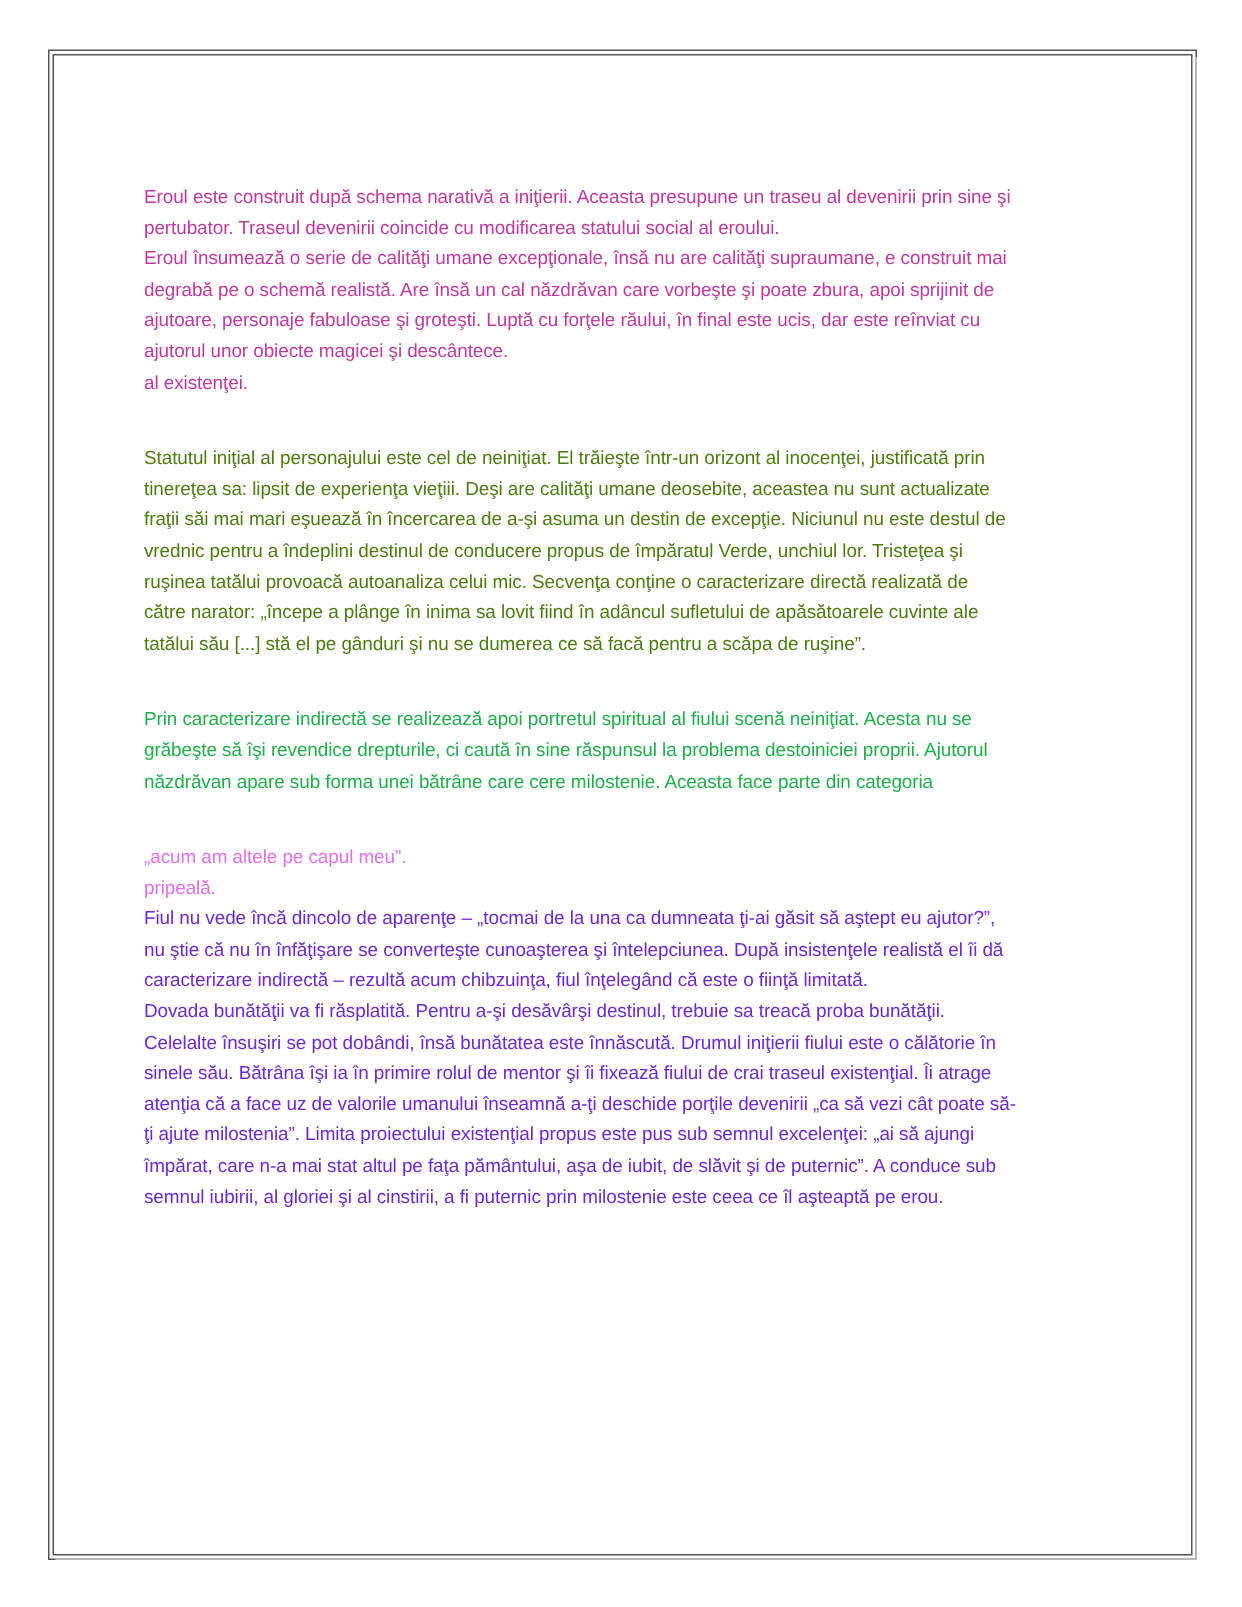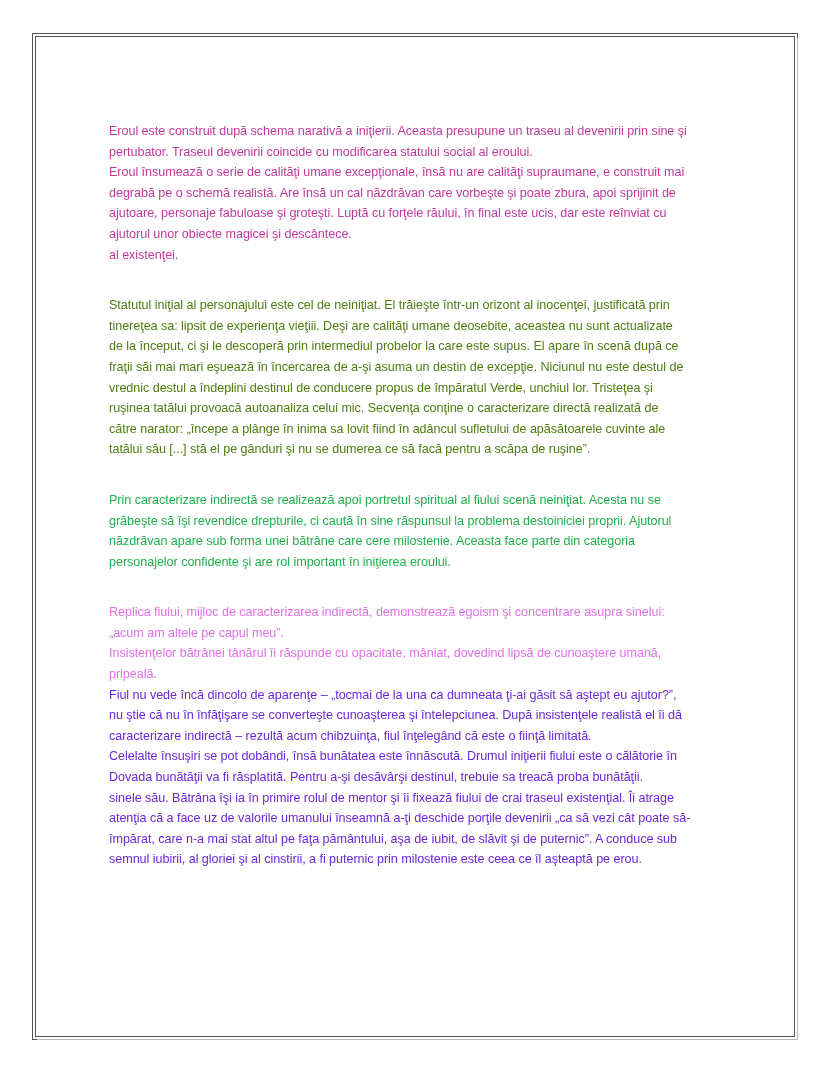--- a/index.html
+++ b/index.html
@@ -30,21 +30,20 @@
       left: 1px; top: 1px; right: -4px; bottom: -4px;
       border-right: 1px solid #bbbbbb;
       border-bottom: 1px solid #bbbbbb;
       pointer-events: none;
     }
     .content {
       position: absolute;
       left: 60px;
       top: 84px;
       width: 650px;
-      margin-left: 13px;
     }
     .para {
       margin: 0;
       font-size: 12.6px;
       line-height: 20.6px;
       letter-spacing: -0.05px;
     }
     .para .line { display: block; }
     .gap-1 { height: 30px; }
     .gap-2 { height: 30px; }
@@ -64,52 +63,49 @@
       <span class="line">ajutoare, personaje fabuloase şi groteşti. Luptă cu forţele răului, în final este ucis, dar este reînviat cu</span>
       <span class="line">ajutorul unor obiecte magicei şi descântece.</span>
       <span class="line">al existenţei.</span>
     </p>
 
     <div class="gap-1"></div>
 
     <p class="para" style="color:#4d7c0f">
       <span class="line">Statutul iniţial al personajului este cel de neiniţiat. El trăieşte într-un orizont al inocenţei, justificată prin</span>
       <span class="line">tinereţea sa: lipsit de experienţa vieţiii. Deşi are calităţi umane deosebite, aceastea nu sunt actualizate</span>
-      <span class="line">de la început, ci şi le descoperă prin intermediul probelor la care este supus. El apare în scenă după ce</span>
       <span class="line">fraţii săi mai mari eşuează în încercarea de a-şi asuma un destin de excepţie. Niciunul nu este destul de</span>
-      <span class="line">vrednic destul a îndeplini destinul de conducere propus de împăratul Verde, unchiul lor. Tristeţea şi</span>
+      <span class="line">vrednic pentru a îndeplini destinul de conducere propus de împăratul Verde, unchiul lor. Tristeţea şi</span>
       <span class="line">ruşinea tatălui provoacă autoanaliza celui mic. Secvenţa conţine o caracterizare directă realizată de</span>
       <span class="line">către narator: „începe a plânge în inima sa lovit fiind în adâncul sufletului de apăsătoarele cuvinte ale</span>
       <span class="line">tatălui său [...] stă el pe gânduri şi nu se dumerea ce să facă pentru a scăpa de ruşine”.</span>
     </p>
 
     <div class="gap-2"></div>
 
     <p class="para" style="color:#1EB04B">
       <span class="line">Prin caracterizare indirectă se realizează apoi portretul spiritual al fiului scenă neiniţiat. Acesta nu se</span>
       <span class="line">grăbeşte să îşi revendice drepturile, ci caută în sine răspunsul la problema destoiniciei proprii. Ajutorul</span>
       <span class="line">năzdrăvan apare sub forma unei bătrâne care cere milostenie. Aceasta face parte din categoria</span>
-      <span class="line">personajelor confidente şi are rol important în iniţierea eroului.</span>
     </p>
 
     <div class="gap-3"></div>
 
     <p class="para" style="color:#E070E8">
-      <span class="line">Replica fiului, mijloc de caracterizarea indirectă, demonstrează egoism şi concentrare asupra sinelui:</span>
       <span class="line">„acum am altele pe capul meu”.</span>
-      <span class="line">Insistenţelor bătrânei tânărul îi răspunde cu opacitate, mâniat, dovedind lipsă de cunoaştere umană,</span>
       <span class="line">pripeală.</span>
     </p>
 
     <p class="para" style="color:#6d28d9">
       <span class="line">Fiul nu vede încă dincolo de aparenţe – „tocmai de la una ca dumneata ţi-ai găsit să aştept eu ajutor?”,</span>
       <span class="line">nu ştie că nu în înfăţişare se converteşte cunoaşterea şi întelepciunea. După insistenţele realistă el îi dă</span>
       <span class="line">caracterizare indirectă – rezultă acum chibzuinţa, fiul înţelegând că este o fiinţă limitată.</span>
+      <span class="line">Dovada bunătăţii va fi răsplatită. Pentru a-şi desăvârşi destinul, trebuie sa treacă proba bunătăţii.</span>
       <span class="line">Celelalte însuşiri se pot dobândi, însă bunătatea este înnăscută. Drumul iniţierii fiului este o călătorie în</span>
-      <span class="line">Dovada bunătăţii va fi răsplatită. Pentru a-şi desăvârşi destinul, trebuie sa treacă proba bunătăţii.</span>
       <span class="line">sinele său. Bătrâna îşi ia în primire rolul de mentor şi îi fixează fiului de crai traseul existenţial. Îi atrage</span>
       <span class="line">atenţia că a face uz de valorile umanului înseamnă a-ţi deschide porţile devenirii „ca să vezi cât poate să-</span>
+      <span class="line">ţi ajute milostenia”. Limita proiectului existenţial propus este pus sub semnul excelenţei: „ai să ajungi</span>
       <span class="line">împărat, care n-a mai stat altul pe faţa pământului, aşa de iubit, de slăvit şi de puternic”. A conduce sub</span>
       <span class="line">semnul iubirii, al gloriei şi al cinstirii, a fi puternic prin milostenie este ceea ce îl aşteaptă pe erou.</span>
     </p>
 
   </div>
 </div>
 
 </body></html>

